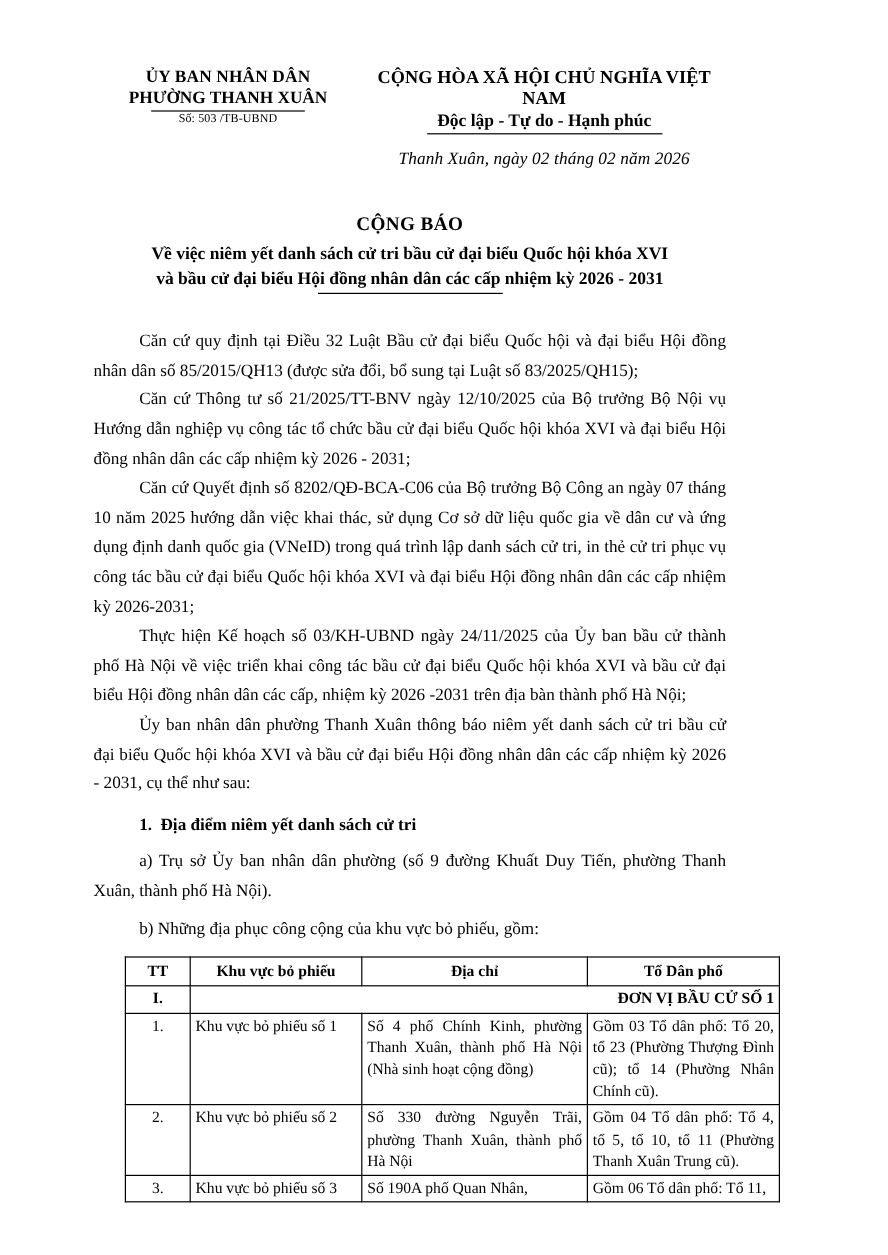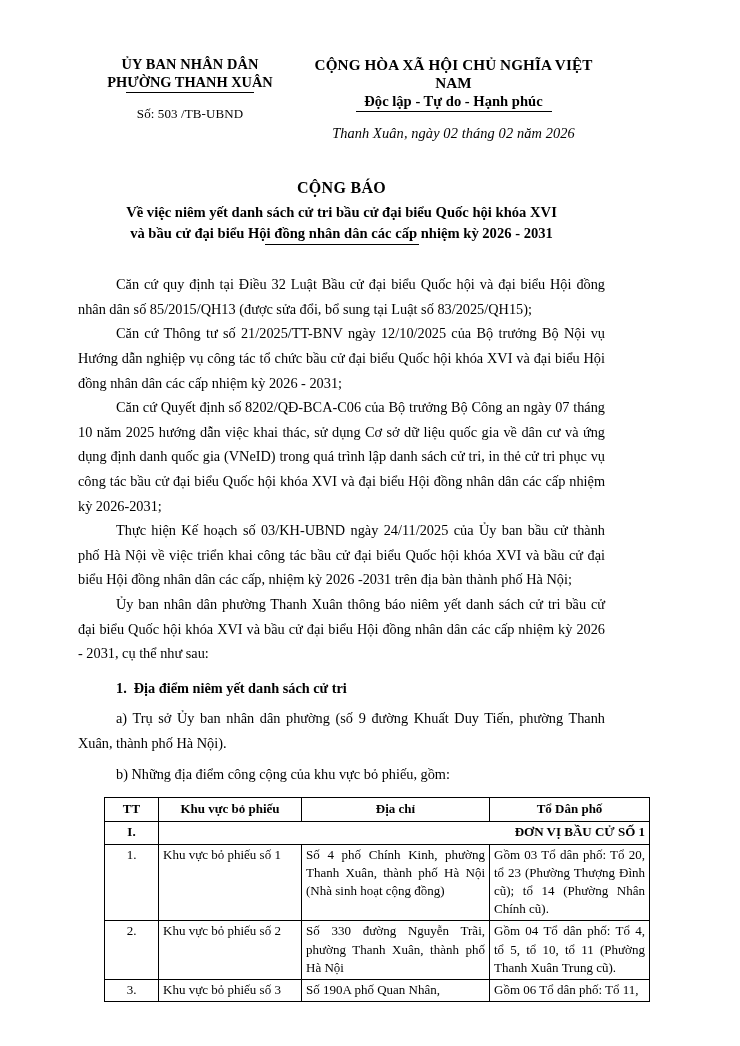--- a/index.html
+++ b/index.html
@@ -70,22 +70,22 @@
     display: inline-block;
     position: relative;
   }
   .motto-rule {
     width: 196px;
     height: 1.2px;
     background: #000;
     margin: 1px auto 0 auto;
   }
   .doc-number {
-    font-size: 13px;
-    margin-top: 13px;
+    font-size: 10px;
+    margin-top: 1px;
     letter-spacing: 0.1px;
   }
   .place-date {
     font-size: 14.4px;
     font-style: italic;
     margin-top: 13px;
     letter-spacing: 0.1px;
   }
 
   
@@ -236,21 +236,21 @@
     <p class="para">Căn cứ Thông tư số 21/2025/TT-BNV ngày 12/10/2025 của Bộ trưởng Bộ Nội vụ Hướng dẫn nghiệp vụ công tác tổ chức bầu cử đại biểu Quốc hội khóa XVI và đại biểu Hội đồng nhân dân các cấp nhiệm kỳ 2026 - 2031;</p>
     <p class="para">Căn cứ Quyết định số 8202/QĐ-BCA-C06 của Bộ trưởng Bộ Công an ngày 07 tháng 10 năm 2025 hướng dẫn việc khai thác, sử dụng Cơ sở dữ liệu quốc gia về dân cư và ứng dụng định danh quốc gia (VNeID) trong quá trình lập danh sách cử tri, in thẻ cử tri phục vụ công tác bầu cử đại biểu Quốc hội khóa XVI và đại biểu Hội đồng nhân dân các cấp nhiệm kỳ 2026-2031;</p>
     <p class="para">Thực hiện Kế hoạch số 03/KH-UBND ngày 24/11/2025 của Ủy ban bầu cử thành phố Hà Nội về việc triển khai công tác bầu cử đại biểu Quốc hội khóa XVI và bầu cử đại biểu Hội đồng nhân dân các cấp, nhiệm kỳ 2026 -2031 trên địa bàn thành phố Hà Nội;</p>
     <p class="para">Ủy ban nhân dân phường Thanh Xuân thông báo niêm yết danh sách cử tri bầu cử đại biểu Quốc hội khóa XVI và bầu cử đại biểu Hội đồng nhân dân các cấp nhiệm kỳ 2026 - 2031, cụ thể như sau:</p>
 
     <p class="heading-num">
       <span class="numlabel">1.</span><span>Địa điểm niêm yết danh sách cử tri</span>
     </p>
 
     <p class="sub-para">a) Trụ sở Ủy ban nhân dân phường (số 9 đường Khuất Duy Tiến, phường Thanh Xuân, thành phố Hà Nội).</p>
-    <p class="sub-para">b) Những địa điểm công cộng của khu vực bỏ phiếu, gồm:</p>
+    <p class="sub-para">b) Những địa phục công cộng của khu vực bỏ phiếu, gồm:</p>
 
     <table class="vote-table">
       <colgroup>
         <col class="col-tt">
         <col class="col-area">
         <col class="col-addr">
         <col class="col-group">
       </colgroup>
       <thead>
         <tr>

